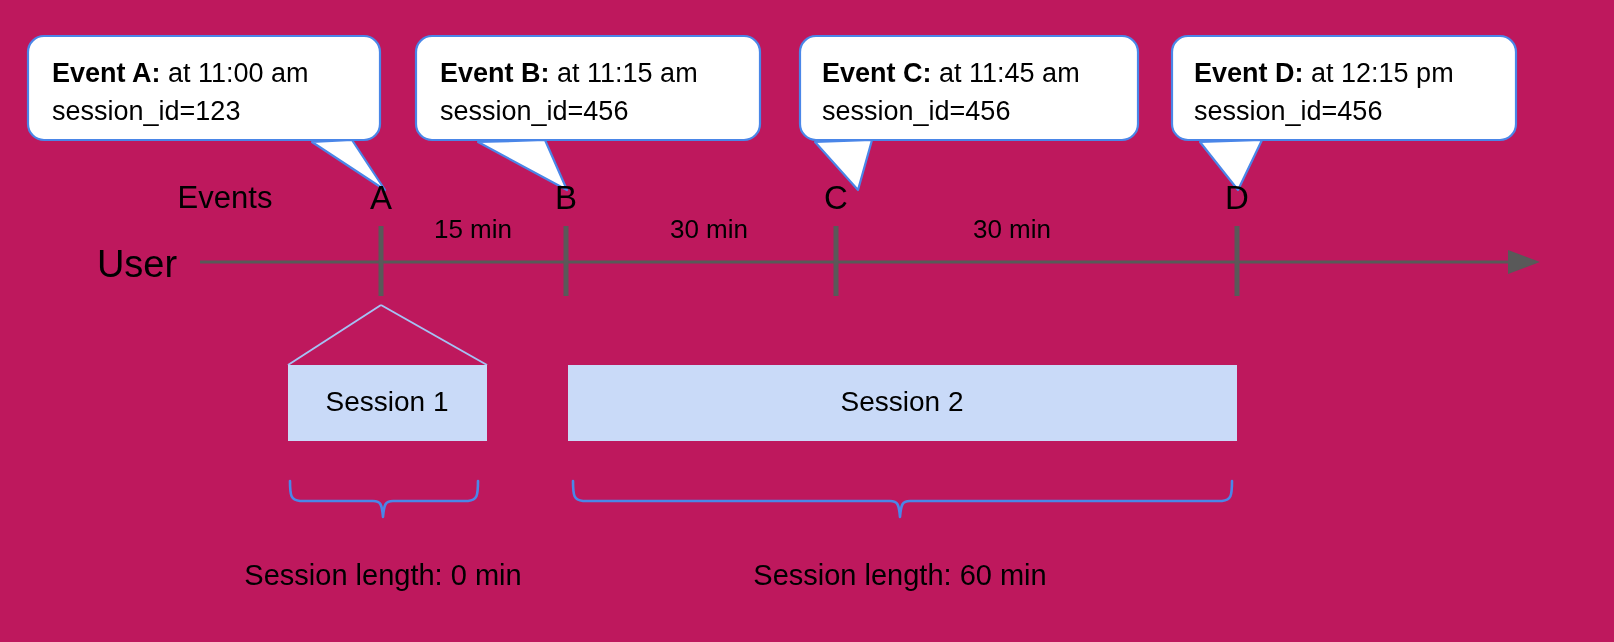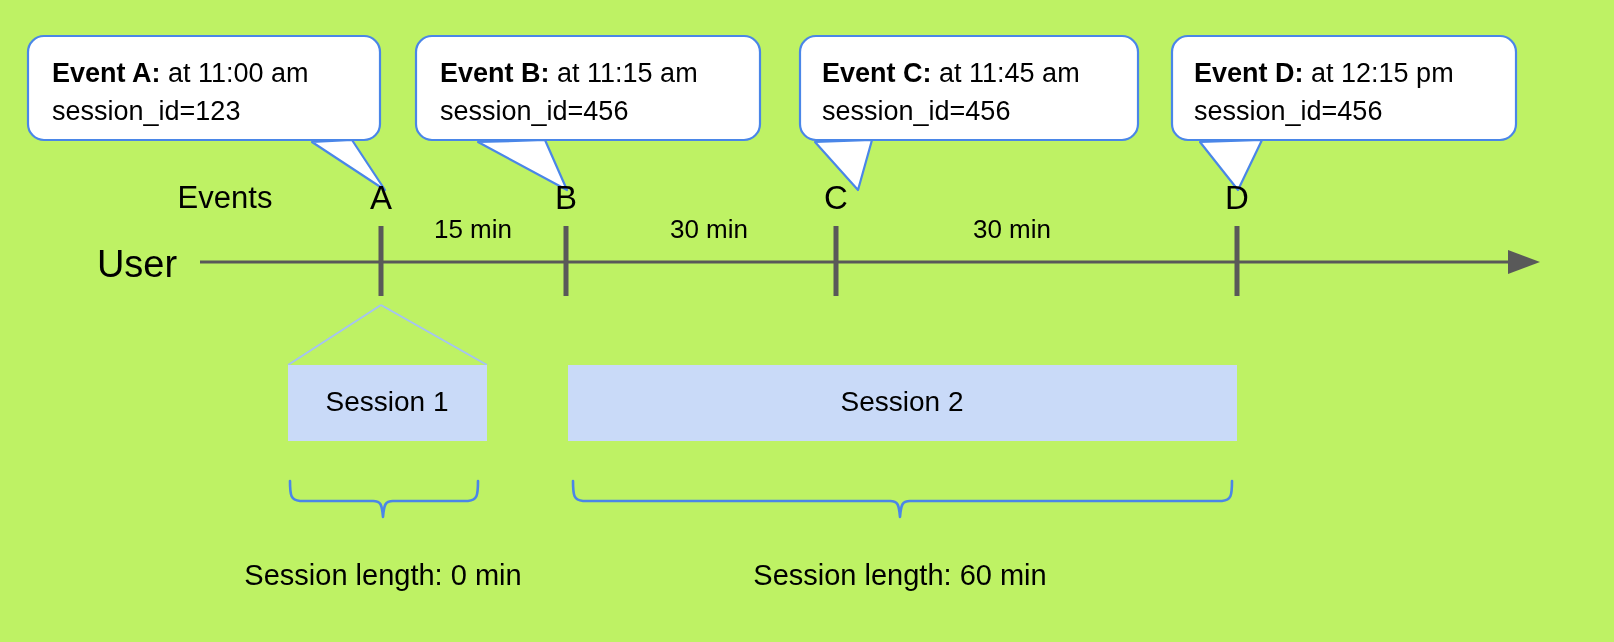--- a/index.html
+++ b/index.html
@@ -4,21 +4,21 @@
 <style>
   html, body {
     margin: 0;
     padding: 0;
     background: #ffffff;
   }
   #diagram-root {
     position: relative;
     width: 1614px;
     height: 642px;
-    background: #bef264;
+    background: #be185d;
     font-family: "Liberation Sans", sans-serif;
     overflow: hidden;
   }
   svg.canvas {
     position: absolute;
     left: 0;
     top: 0;
     width: 1614px;
     height: 642px;
     display: block;

